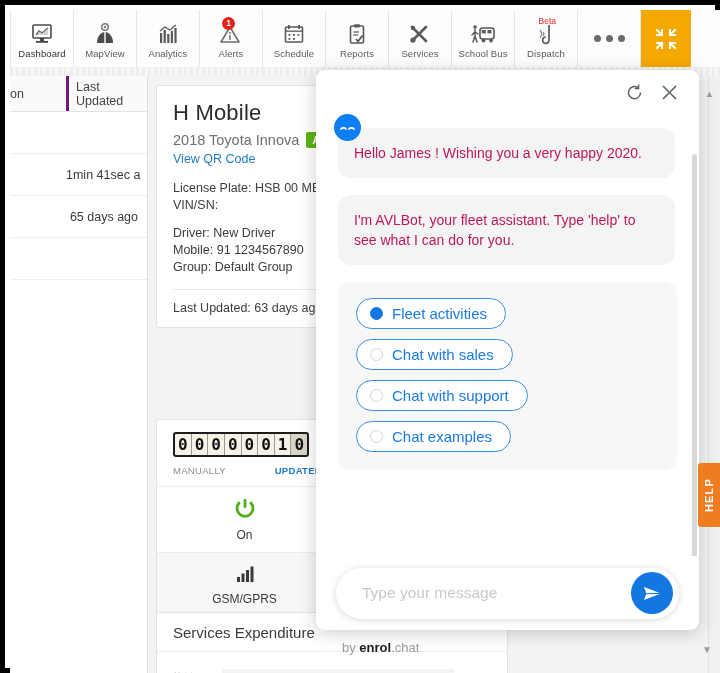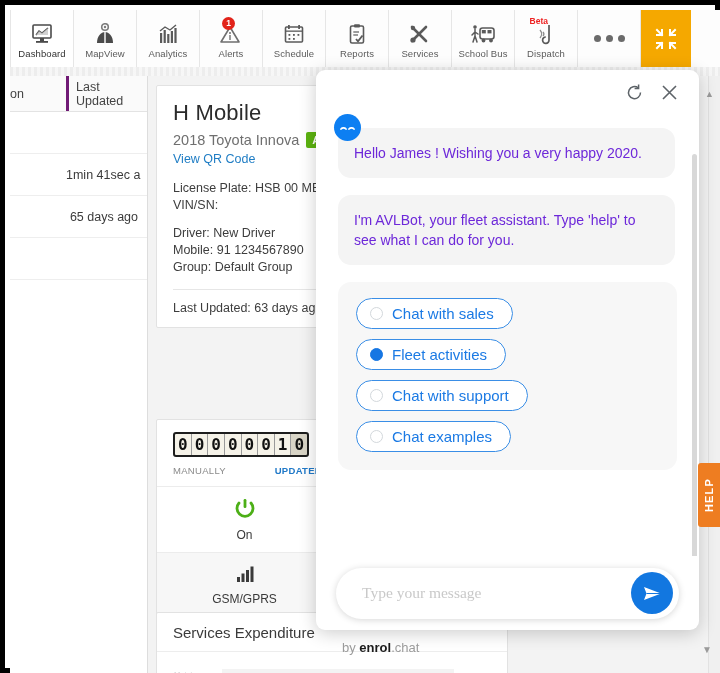--- a/index.html
+++ b/index.html
@@ -40,21 +40,21 @@
     white-space:nowrap;
   }
   .tb-item.active .lbl{color:#333;}
   .badge-count{
     position:absolute;right:8px;top:-2px;
     width:13px;height:13px;border-radius:50%;
     background:#e2231a;color:#fff;font-size:8.5px;
     display:flex;align-items:center;justify-content:center;font-weight:bold;
   }
   .beta-tag{
-    position:absolute;right:10px;top:-3px;color:#ee2222;font-size:8.5px;font-weight:bold;
+    position:absolute;right:2px;top:-3px;color:#ee2222;font-size:8.5px;font-weight:normal;
   }
   .tb-dots{
     width:62px;flex:0 0 62px;display:flex;align-items:center;justify-content:center;
     border-right:1px solid #e6e6e6;background:#fdfdfd;cursor:pointer;
   }
   .tb-dots span{width:7px;height:7px;border-radius:50%;background:#6b6b6b;margin:0 2.5px;display:block;}
   .tb-collapse{
     width:50px;flex:0 0 50px;background:#f5a800;
     display:flex;align-items:center;justify-content:center;cursor:pointer;
   }
@@ -165,21 +165,21 @@
   #chat-body{
     flex:1;overflow:hidden;padding:0 22px 0 22px;position:relative;
   }
   .msg-wrap{position:relative;margin-bottom:17px;}
   .bot-avatar{
     position:absolute;left:-4px;top:-14px;width:27px;height:27px;border-radius:50%;
     background:#0d7ff2;z-index:2;display:flex;align-items:center;justify-content:center;
   }
   .bubble{
     background:#f4f4f4;border-radius:13px;padding:15px 16px;
-    font-size:14px;line-height:20px;color:#6d28d9;max-width:305px;
+    font-size:14px;line-height:20px;color:#be185d;max-width:305px;
   }
   .bubble.first{margin-top:14px;}
   .opt-card{
     background:#f7f7f7;border-radius:13px;padding:16px 18px 18px 18px;
     display:flex;flex-direction:column;gap:10px;align-items:flex-start;
   }
   .opt{
     display:inline-flex;align-items:center;gap:9px;
     border:1.5px solid #3a8ee6;border-radius:20px;
     padding:6px 18px 6px 13px;background:#fff;cursor:pointer;
@@ -193,21 +193,21 @@
   #chat-footer{
     flex:0 0 74px;height:74px;display:flex;align-items:center;padding:0 20px;
   }
   #input-pill{
     flex:1;height:51px;background:#fff;border-radius:26px;
     box-shadow:0 1px 7px rgba(0,0,0,.16);
     display:flex;align-items:center;padding:0 6px 0 24px;
   }
   #msg-input{
     flex:1;border:none;outline:none;background:transparent;
-    font-size:15.5px;color:#14532d;font-family:Liberation Serif, serif;
+    font-size:15.5px;color:#14532d;font-family:Liberation Sans, sans-serif;
   }
   #msg-input::placeholder{color:#c9c9c9;}
   #send-btn{
     width:42px;height:42px;flex:0 0 42px;border-radius:50%;background:#1277e0;
     display:flex;align-items:center;justify-content:center;cursor:pointer;
   }
   #chat-scroll{
     position:absolute;right:2px;top:40px;width:5px;height:480px;background:#d8d8d8;border-radius:3px;
   }
   #branding{
@@ -518,27 +518,27 @@
         </div>
         <div class="bubble first">Hello James ! Wishing you a very happy 2020.</div>
       </div>
 
       <div class="msg-wrap">
         <div class="bubble">I'm AVLBot, your fleet assistant. Type 'help' to see what I can do for you.</div>
       </div>
 
       <div class="msg-wrap">
         <div class="opt-card">
+          <div class="opt sel">
+            <span class="radio"></span>
+            <span class="olbl">Fleet activities</span>
+          </div>
           <div class="opt">
             <span class="radio"></span>
             <span class="olbl">Chat with sales</span>
-          </div>
-          <div class="opt sel">
-            <span class="radio"></span>
-            <span class="olbl">Fleet activities</span>
           </div>
           <div class="opt">
             <span class="radio"></span>
             <span class="olbl">Chat with support</span>
           </div>
           <div class="opt">
             <span class="radio"></span>
             <span class="olbl">Chat examples</span>
           </div>
         </div>

